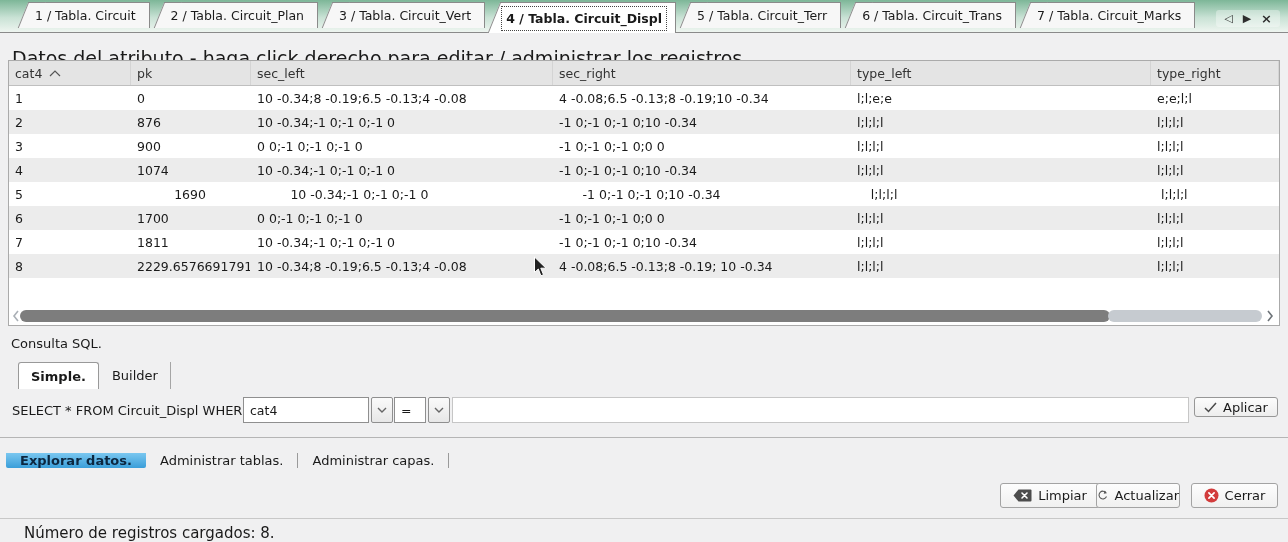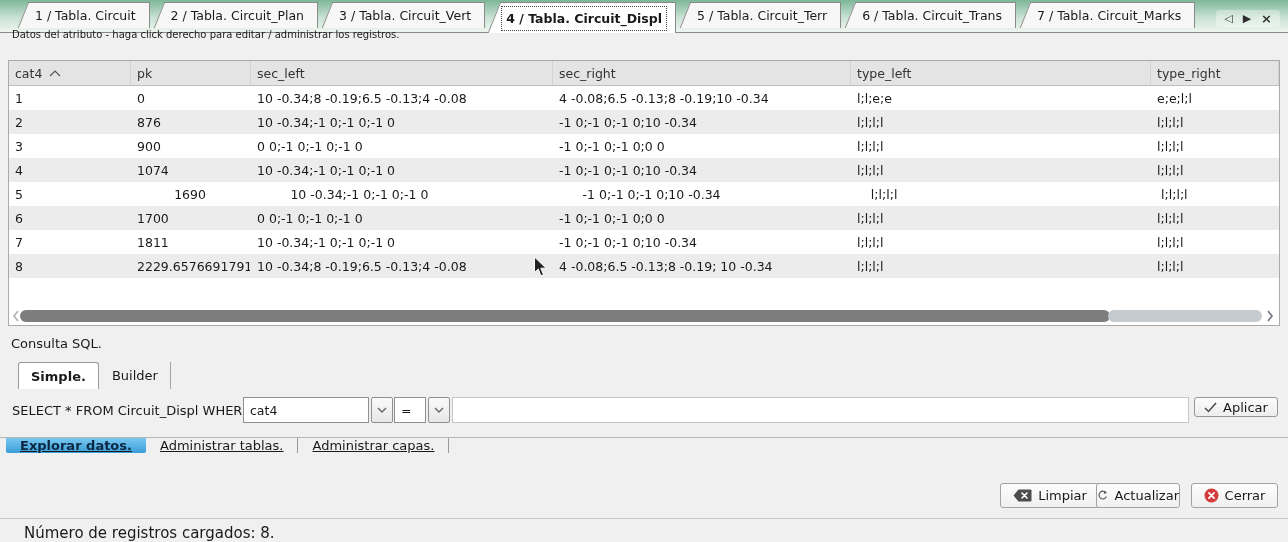--- a/index.html
+++ b/index.html
@@ -14,21 +14,21 @@
   .ttab::before{content:"";position:absolute;top:-1px;bottom:0;left:-8px;width:16px;background:#f7f7f7;
     border-left:1px solid #8a8a8a;border-top:1px solid #8a8a8a;transform:skewX(-22deg);}
   .ttab .lbl{position:relative;z-index:1;}
   .ttab.active{height:30px;background:#fff;font-weight:bold;margin-bottom:-1px;z-index:2;}
   .ttab.active::before{background:#fff;}
   .ttab.active .lbl{outline:1px dotted #444;outline-offset:4px;}
   .tabnav{margin-left:auto;margin-bottom:5px;margin-right:8px;display:flex;gap:10px;align-items:center;
     background:rgba(255,255,255,.35);border-radius:3px;padding:2px 8px;font-size:13px;color:#2e2e2e;}
   .tabnav span{cursor:default;line-height:1;}
   
-  .info{position:absolute;left:12px;top:29px;font-size:10px;}
+  .info{position:absolute;left:12px;top:47px;font-size:19px;}
   
   .grid{position:absolute;left:8px;top:60px;width:1272px;height:266px;background:#fff;
     border:1px solid #aaa;box-sizing:border-box;}
   .grid-head{display:flex;height:24px;background:#e4e4e4;border-bottom:1px solid #bfbfbf;}
   .th{display:flex;align-items:center;gap:7px;padding-left:6px;box-sizing:border-box;
     font-size:12.5px;color:#333;border-right:1px solid #d4d4d4;overflow:hidden;white-space:nowrap;}
   .grid-row{display:flex;height:24px;background:#fff;}
   .grid-row.alt{background:#ececec;}
   .td{display:flex;align-items:center;padding-left:6px;box-sizing:border-box;font-size:12.5px;
     white-space:nowrap;overflow:hidden;border-right:1px solid transparent;}
@@ -50,21 +50,21 @@
     padding-left:6px;font-size:12.5px;height:26px;}
   .combo .drop{width:22px;height:26px;box-sizing:border-box;margin-left:2px;border:1px solid #8f8f8f;border-radius:2px;
     background:linear-gradient(#fafafa,#e7e7e7);display:flex;align-items:center;justify-content:center;}
   .value-input{position:absolute;left:452px;top:397px;width:737px;height:26px;box-sizing:border-box;
     border:1px solid #c6c6c6;background:#fff;font-family:inherit;font-size:13px;padding:0 6px;}
   .apply-btn{position:absolute;left:1194px;top:397px;width:84px;height:20px;box-sizing:border-box;
     border:1px solid #979797;border-radius:3px;background:linear-gradient(#fcfcfc,#ededed);
     display:flex;align-items:center;justify-content:center;gap:6px;font-size:13px;}
   
   .bline{position:absolute;top:437px;left:0;right:0;border-top:1px solid #b5b5b5;}
-  .btabs{position:absolute;top:438px;left:6px;display:flex;height:30px;align-items:flex-start;text-decoration:underline;}
+  .btabs{position:absolute;top:438px;left:6px;display:flex;height:30px;align-items:flex-end;}
   .btab{display:flex;align-items:center;font-size:13px;padding:0 14px;}
   .btab.active{background:linear-gradient(#7ac7f0,#3a9ed9);font-weight:bold;color:#0c2740;border-radius:0 0 2px 2px;}
   .btab.plain{border-right:1px solid #9a9a9a;}
   
   .act-btn{position:absolute;top:483px;height:25px;box-sizing:border-box;border:1px solid #a3a3a3;border-radius:3px;
     background:linear-gradient(#fdfdfd,#f0f0f0);display:flex;align-items:center;justify-content:center;gap:6px;font-size:13px;}
   #btn-limpiar{left:1000px;width:100px;}
   #btn-actualizar{left:1096px;width:84px;}
   #btn-cerrar{left:1191px;width:87px;}
   

